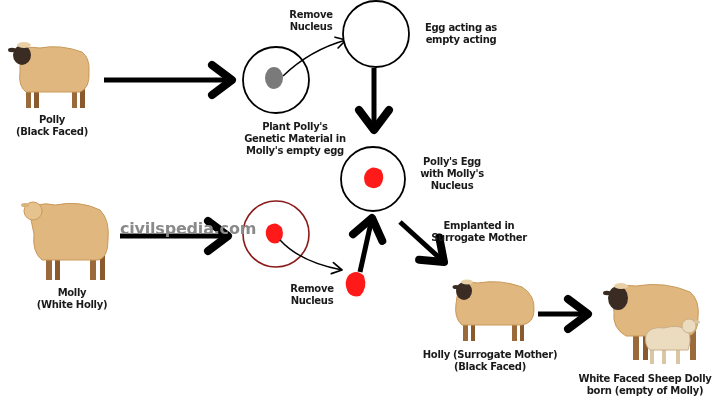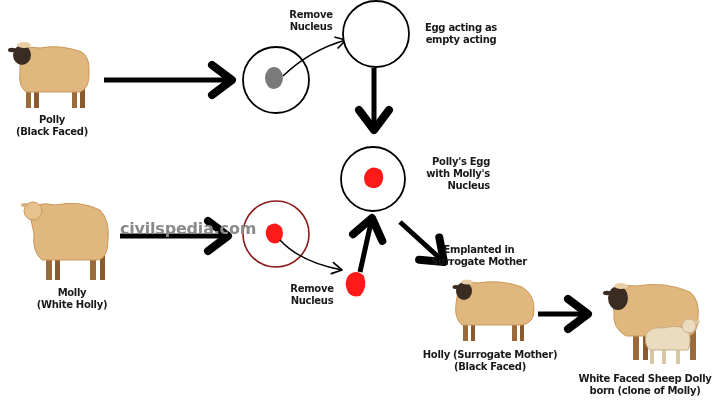--- a/index.html
+++ b/index.html
@@ -123,41 +123,46 @@
   <div class="lbl" style="left:276px; top:9px; width:70px;">
     <span>Remove</span>
     <span>Nucleus</span>
   </div>
 
   <div class="lbl" style="left:418px; top:22px; width:86px;">
     <span>Egg acting as</span>
     <span>empty acting</span>
   </div>
 
+  <div class="lbl" style="left:236px; top:121px; width:118px;">
+    <span>Plant Polly's</span>
+    <span>Genetic Material in</span>
+    <span>Molly's empty egg</span>
+  </div>
 
-  <div class="lbl" style="left:414px; top:156px; width:76px;text-align:right;">
+  <div class="lbl" style="left:414px; top:156px; width:76px;">
     <span>Polly's Egg</span>
     <span>with Molly's</span>
     <span>Nucleus</span>
   </div>
 
-  <div class="lbl" style="left:424px; top:220px; width:110px;margin-top:24px;">
+  <div class="lbl" style="left:424px; top:220px; width:110px;">
     <span>Emplanted in</span>
     <span>Surrogate Mother</span>
   </div>
 
   <div class="lbl" style="left:284px; top:283px; width:56px;">
     <span>Remove</span>
     <span>Nucleus</span>
   </div>
 
   <div class="lbl" style="left:422px; top:349px; width:136px;">
     <span>Holly (Surrogate Mother)</span>
     <span>(Black Faced)</span>
   </div>
 
   <div class="lbl" style="left:574px; top:373px; width:142px;">
     <span>White Faced Sheep Dolly</span>
-    <span>born (clone of Molly)</span>
+    <span>born (empty of Molly)</span>
   </div>
 
   <div class="wm" style="left:120px; top:219px;">civilspedia.com</div>
 </div>
 
 </body></html>

